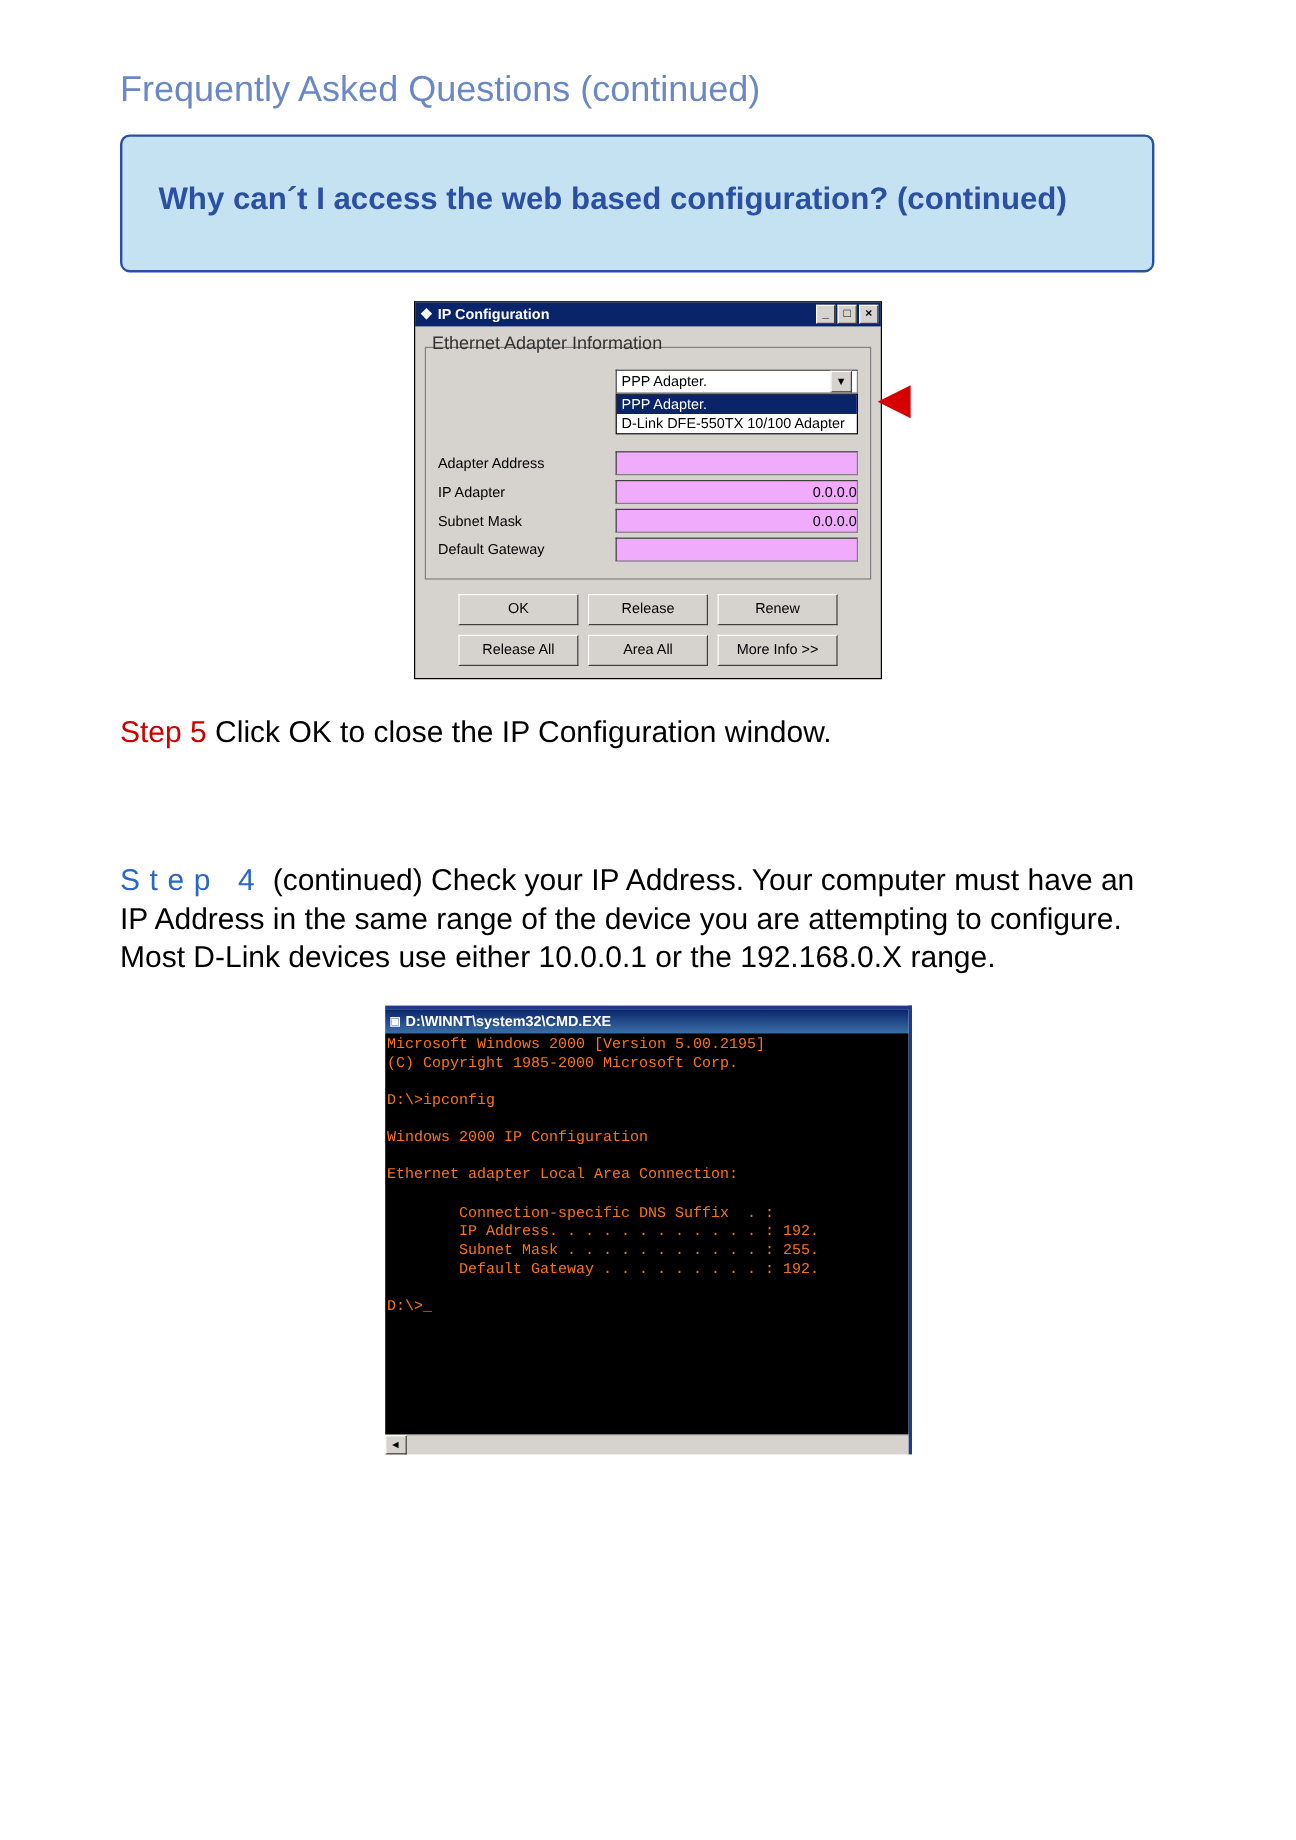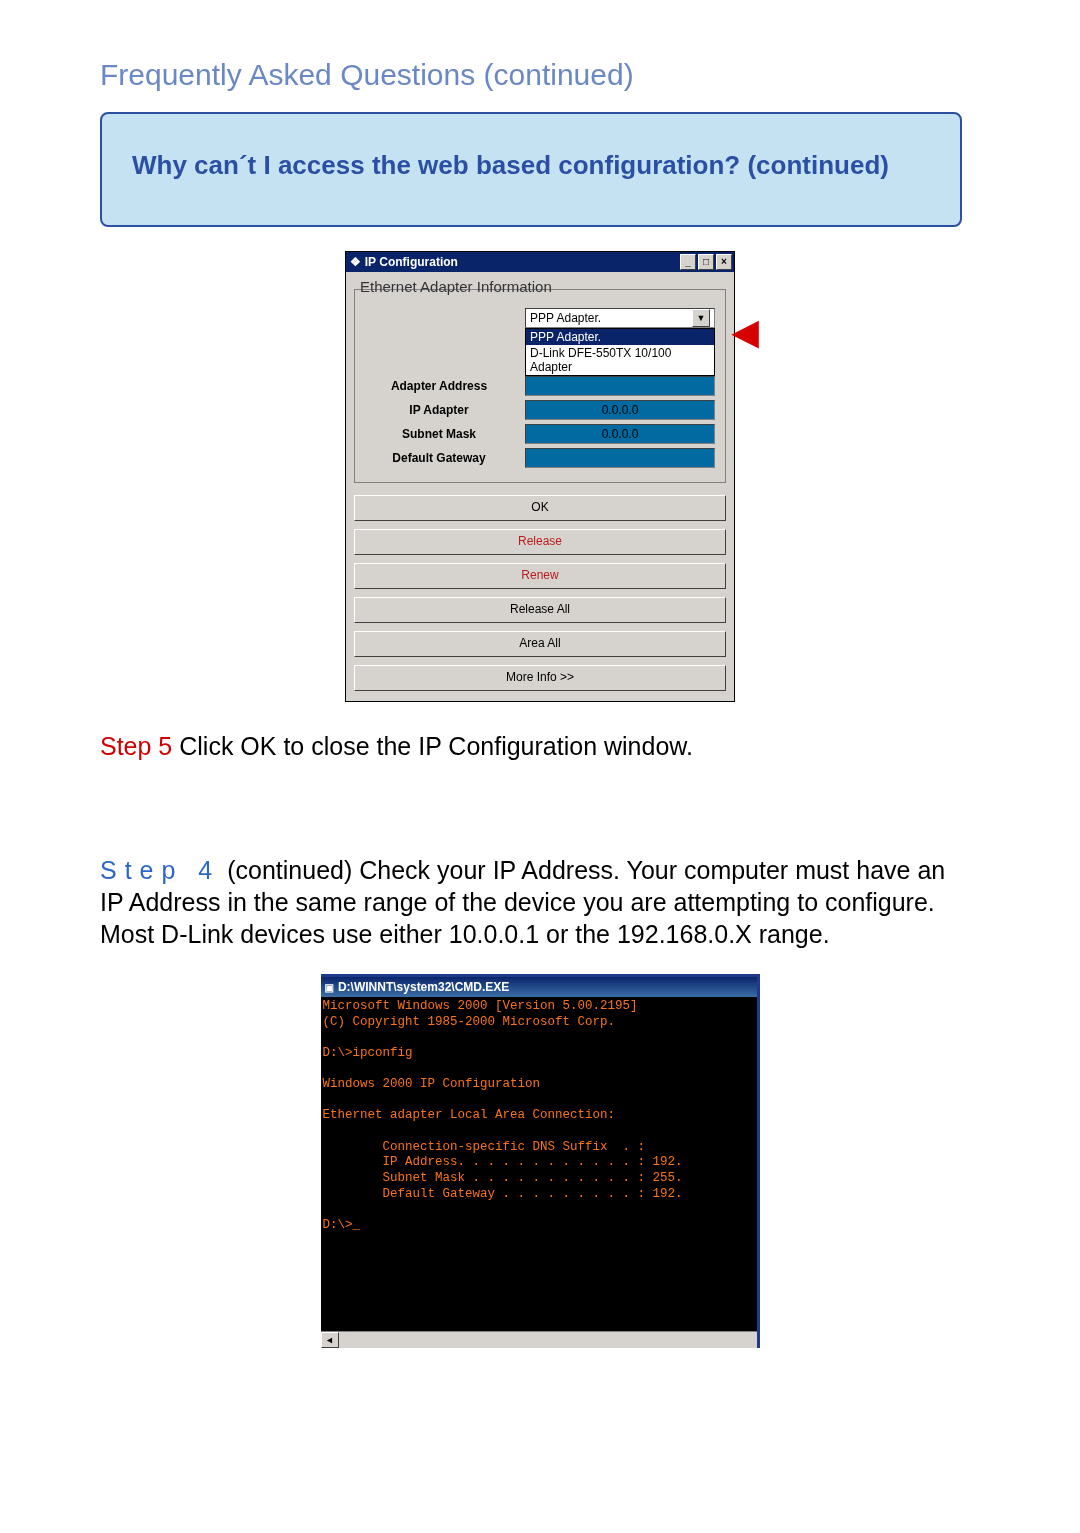--- a/index.html
+++ b/index.html
@@ -86,32 +86,31 @@
     margin-top: -6px;
     padding: 14px 10px 10px 10px;
   }
   .ipcfg-row {
     display: flex;
     align-items: center;
     margin: 4px 0;
   }
   .ipcfg-label {
     width: 148px;
-    text-align: center;
-    padding-right: 12px;
-    font-weight: bold;
+    text-align: left;
+    padding-right: 0;
   }
   .ipcfg-field {
     flex: 1;
-    background: #0369a1;
+    background: #f0abfc;
     border: 1px solid #808080;
     border-top-color: #404040;
     border-left-color: #404040;
     height: 18px;
-    text-align: center;
+    text-align: right;
     line-height: 18px;
   }
   .ipcfg-select {
     flex: 1;
     position: relative;
   }
   .ipcfg-select-box {
     background: #fff;
     border: 1px solid #808080;
     border-top-color: #404040;
@@ -149,36 +148,35 @@
   .ipcfg-dropdown .opt.sel {
     background: #0a246a;
     color: #fff;
   }
   .ipcfg-buttons {
     display: flex;
     flex-wrap: wrap;
     gap: 8px;
     justify-content: center;
     margin-top: 12px;
-    flex-direction: column;
   }
   .win-btn {
     min-width: 86px;
     height: 24px;
     background: #d6d3ce;
     border: 1px solid #404040;
     border-top-color: #fff;
     border-left-color: #fff;
     font-size: 12px;
     text-align: center;
     line-height: 22px;
     padding: 0 6px;
   }
   .win-btn.disabled {
-    color: #b91c1c;
+    color: #000000;
   }
   .red-arrow {
     position: absolute;
     top: 60px;
     right: -24px;
     font-size: 36px;
     color: #d60000;
     transform: rotate(0deg);
   }
   .body-text {

